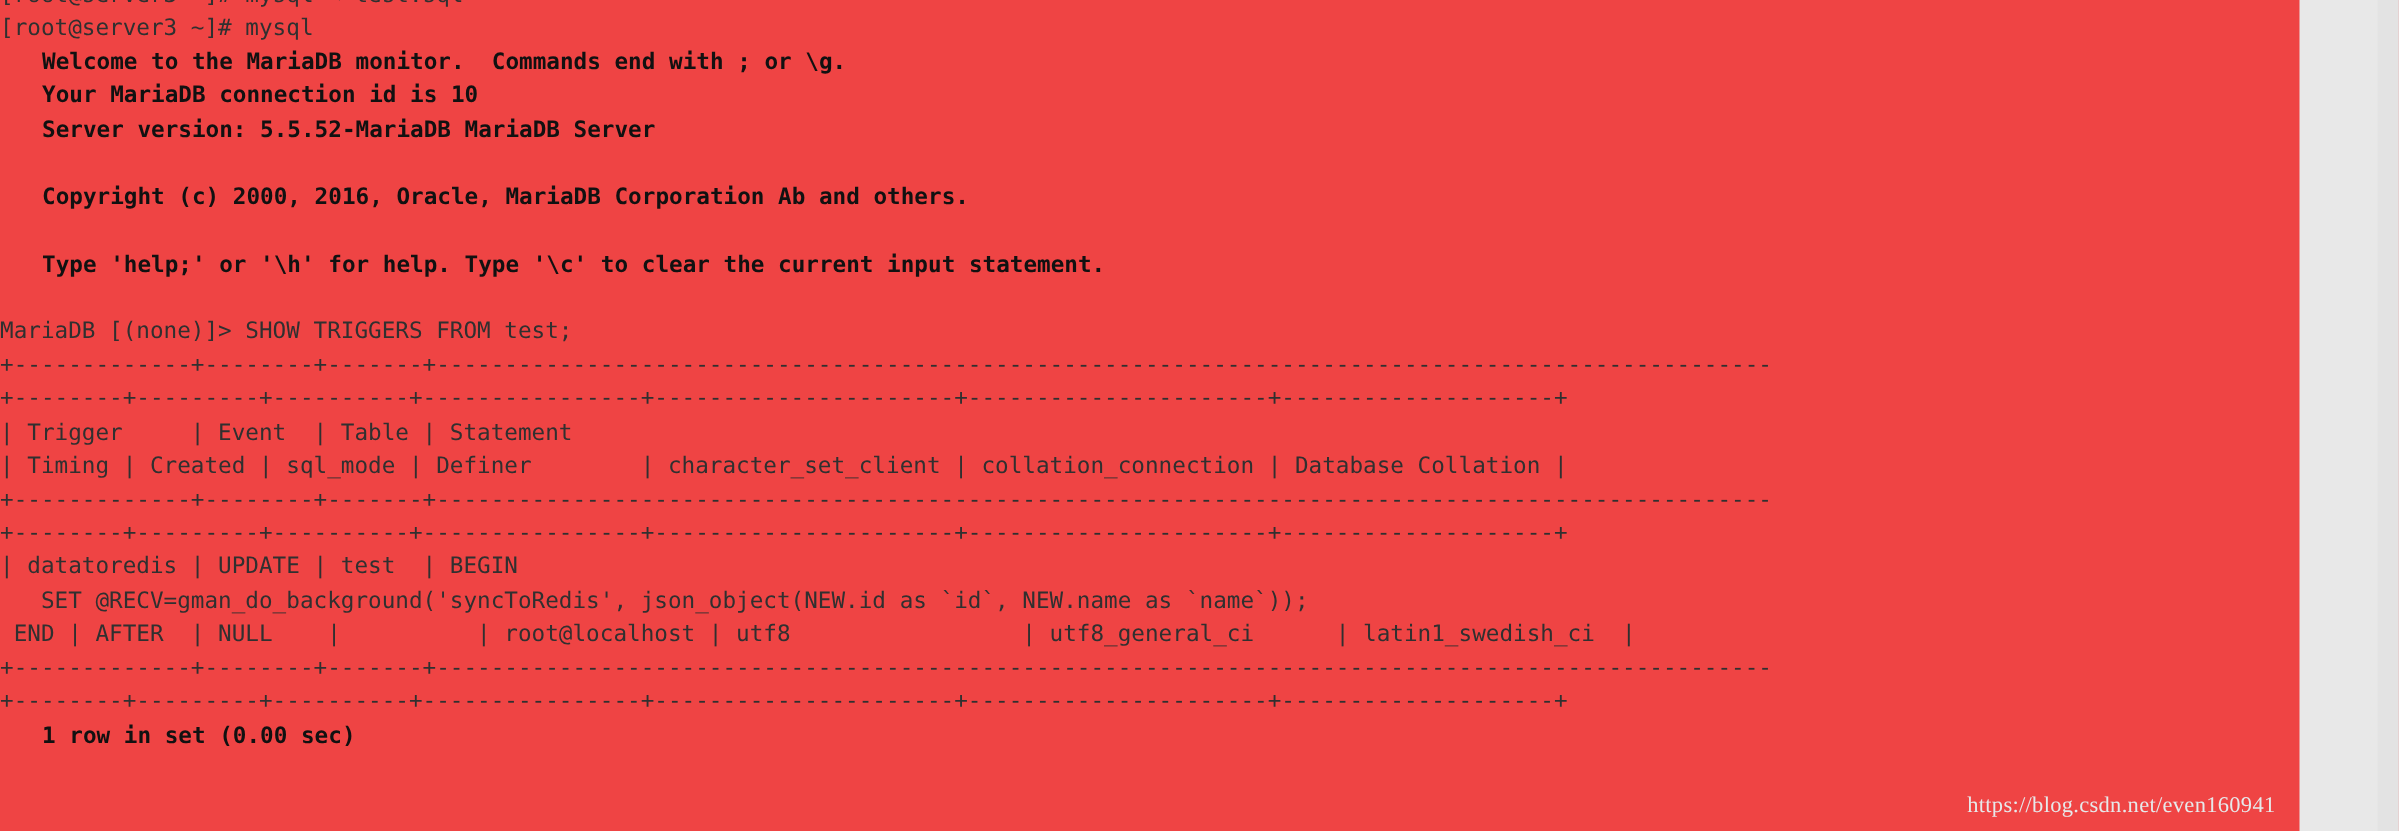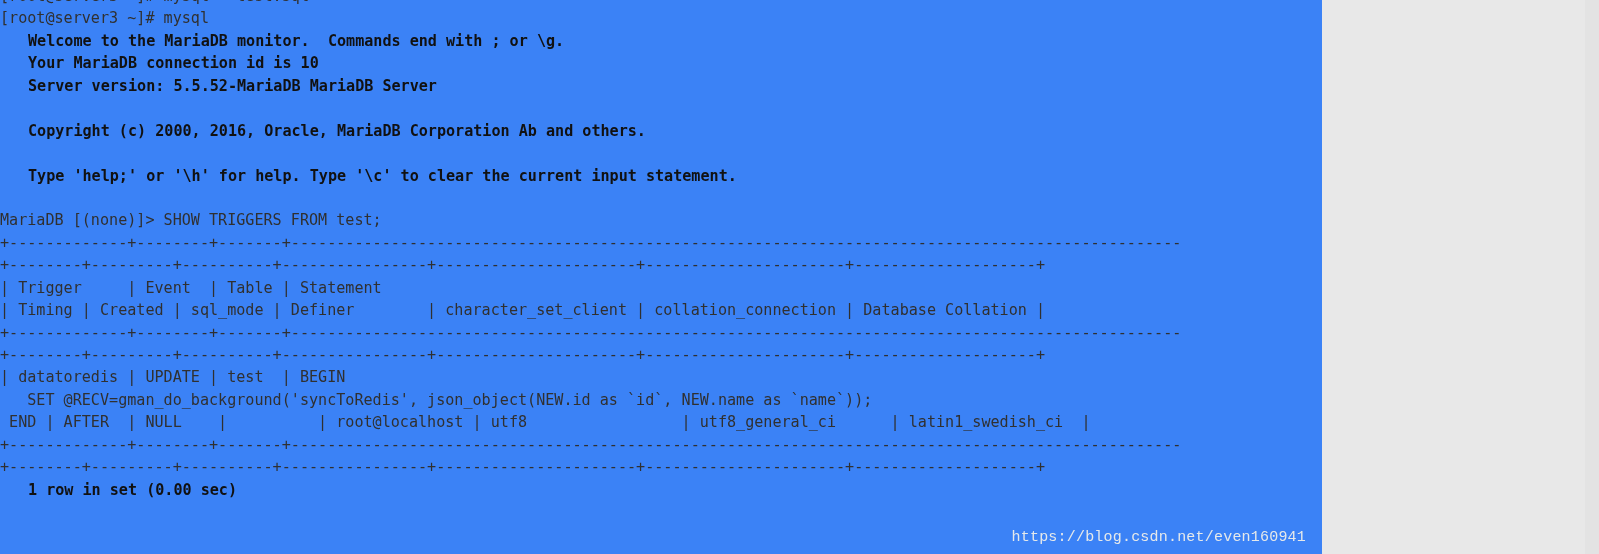--- a/index.html
+++ b/index.html
@@ -10,23 +10,23 @@
   body {
     width: 1599px;
     height: 554px;
     overflow: hidden;
     font-family: "DejaVu Sans Mono", "Liberation Mono", monospace;
   }
   #terminal {
     position: absolute;
     left: 0;
     top: 0;
-    width: 1322px;
+    width: 1533px;
     height: 554px;
-    background: #3b82f6;
+    background: #ef4444;
     overflow: hidden;
   }
   #right-margin {
     position: absolute;
     left: 1585px;
     top: 0;
     width: 14px;
     height: 554px;
     background: #e3e3e3;
   }
@@ -56,21 +56,21 @@
     font-weight: normal;
     color: #303030;
   }
   .blank {
     font-weight: normal;
   }
   #watermark {
     position: absolute;
     right: 16px;
     bottom: 8px;
-    font-family: Liberation Mono, monospace;
+    font-family: Liberation Serif, serif;
     font-size: 15px;
     color: #e6e9ea;
     white-space: pre;
     letter-spacing: 0.2px;
   }
 </style>
 </head>
 <body>
 
 <div id="terminal">

